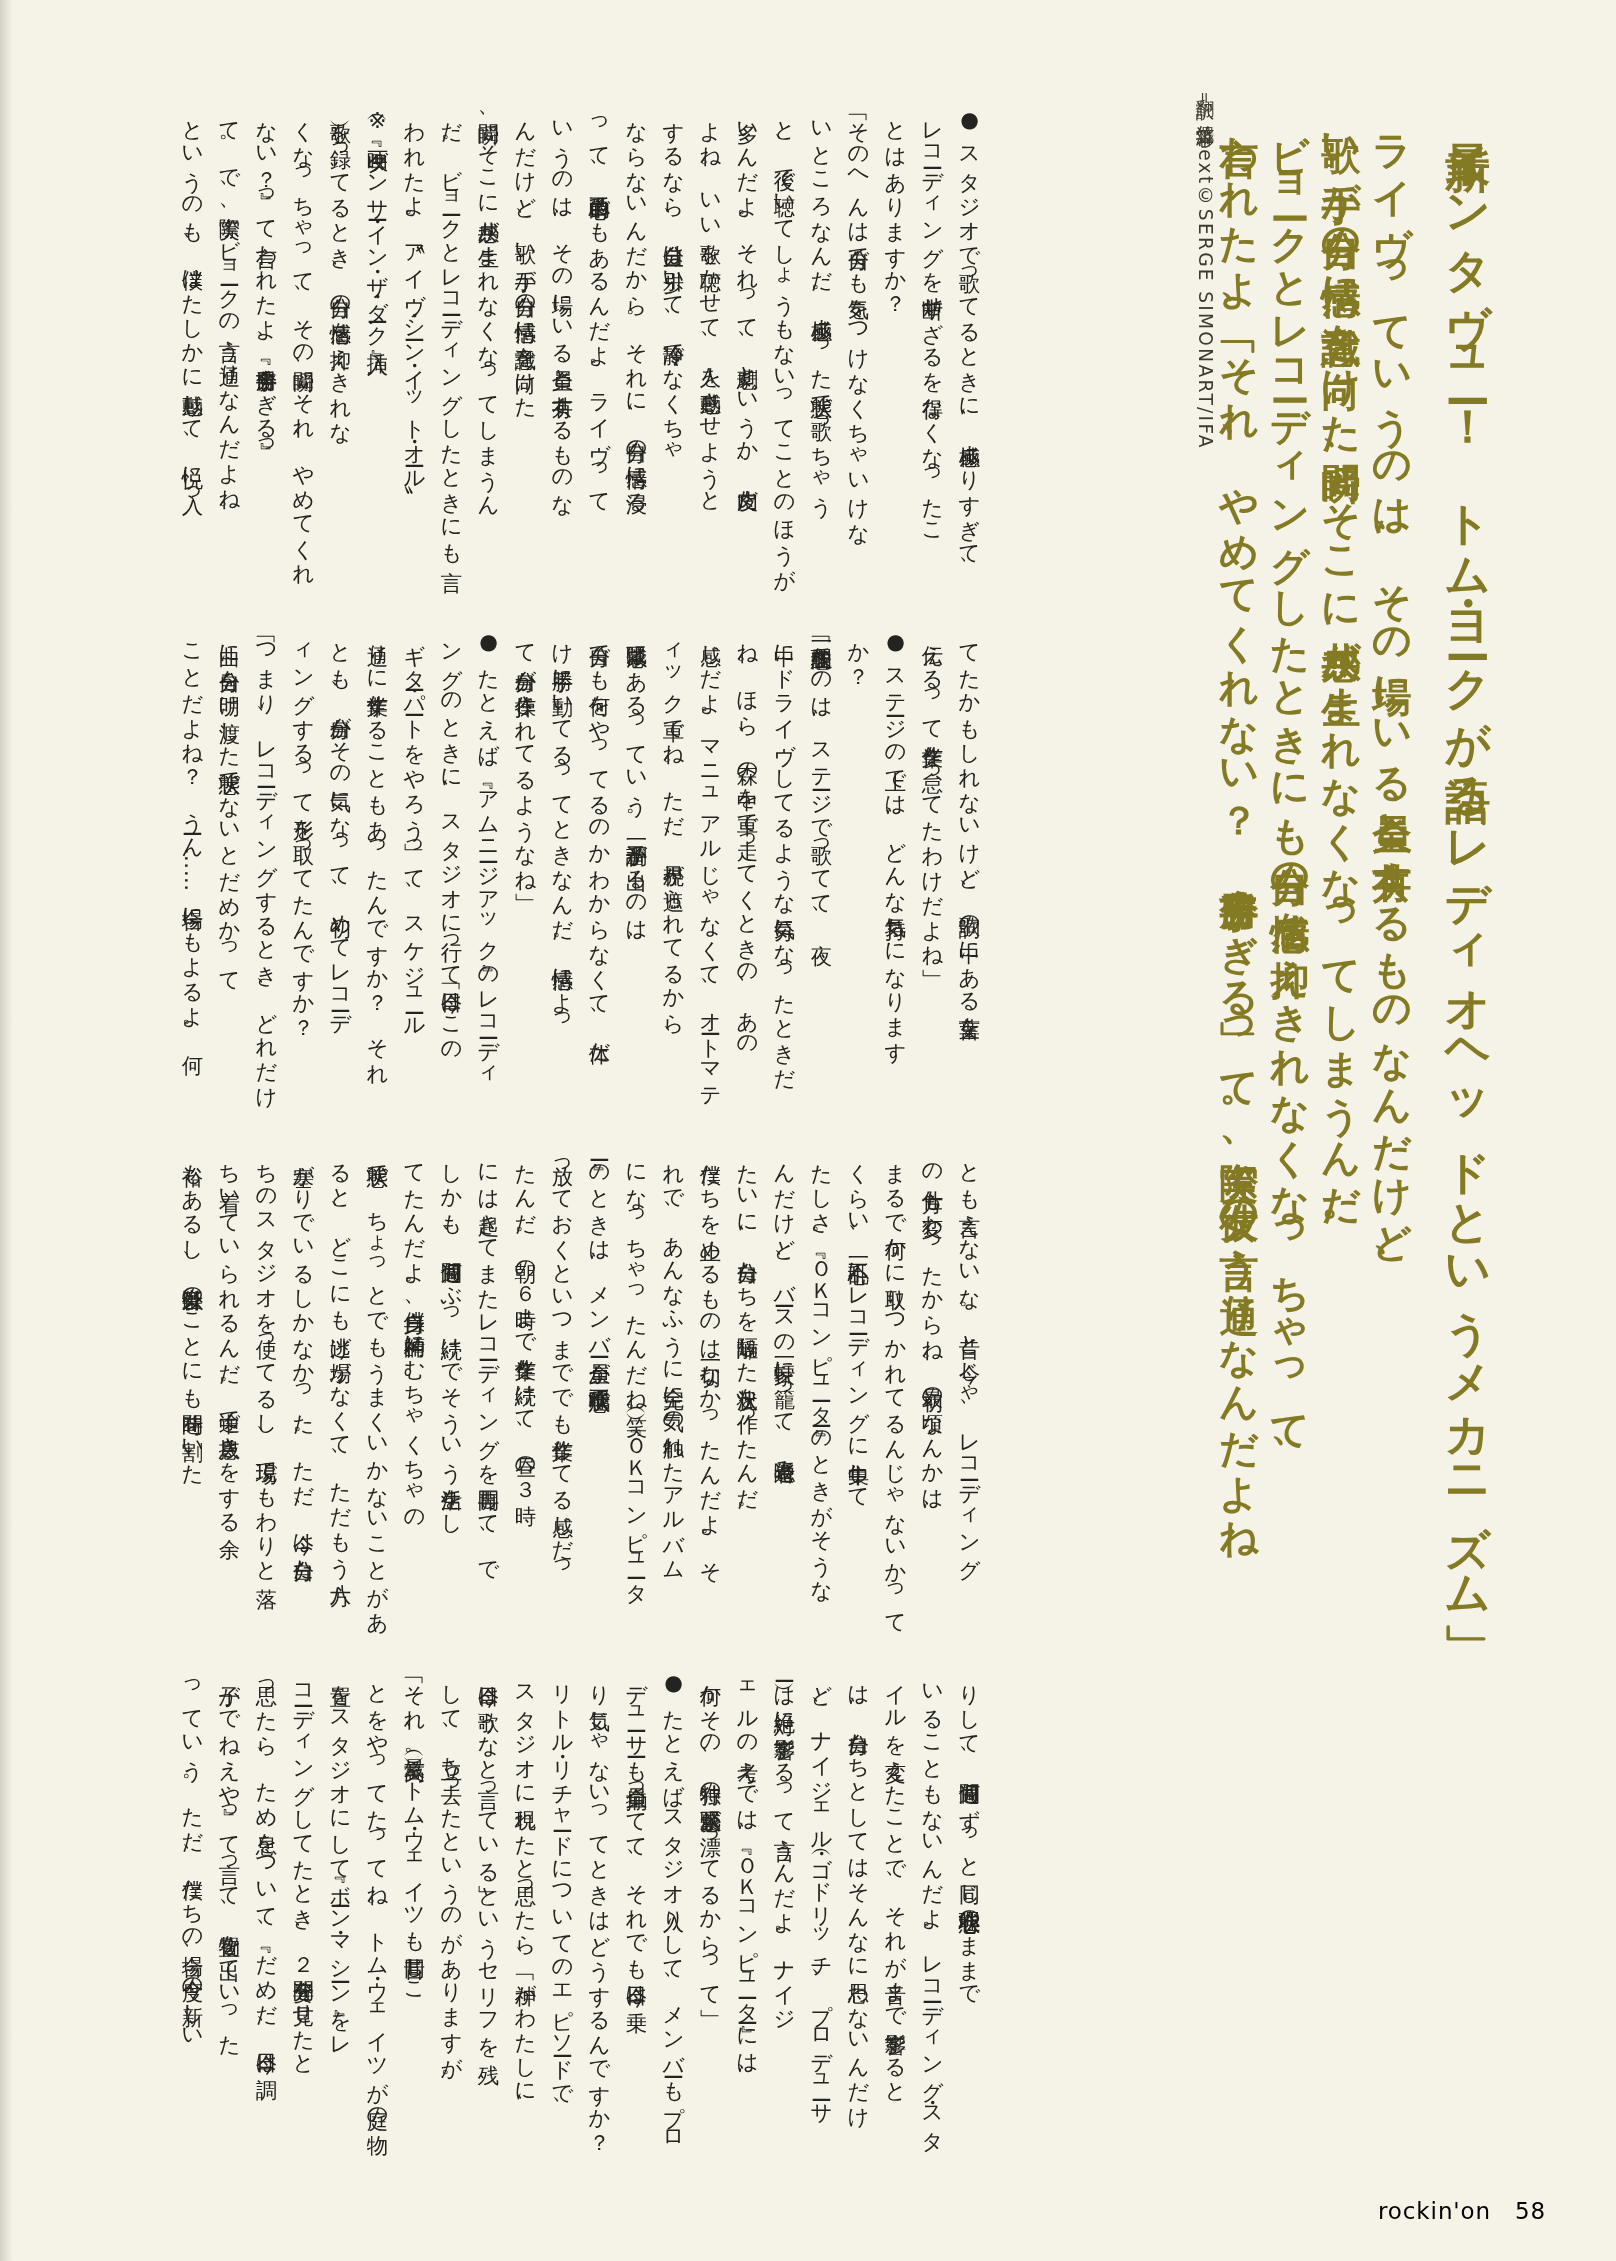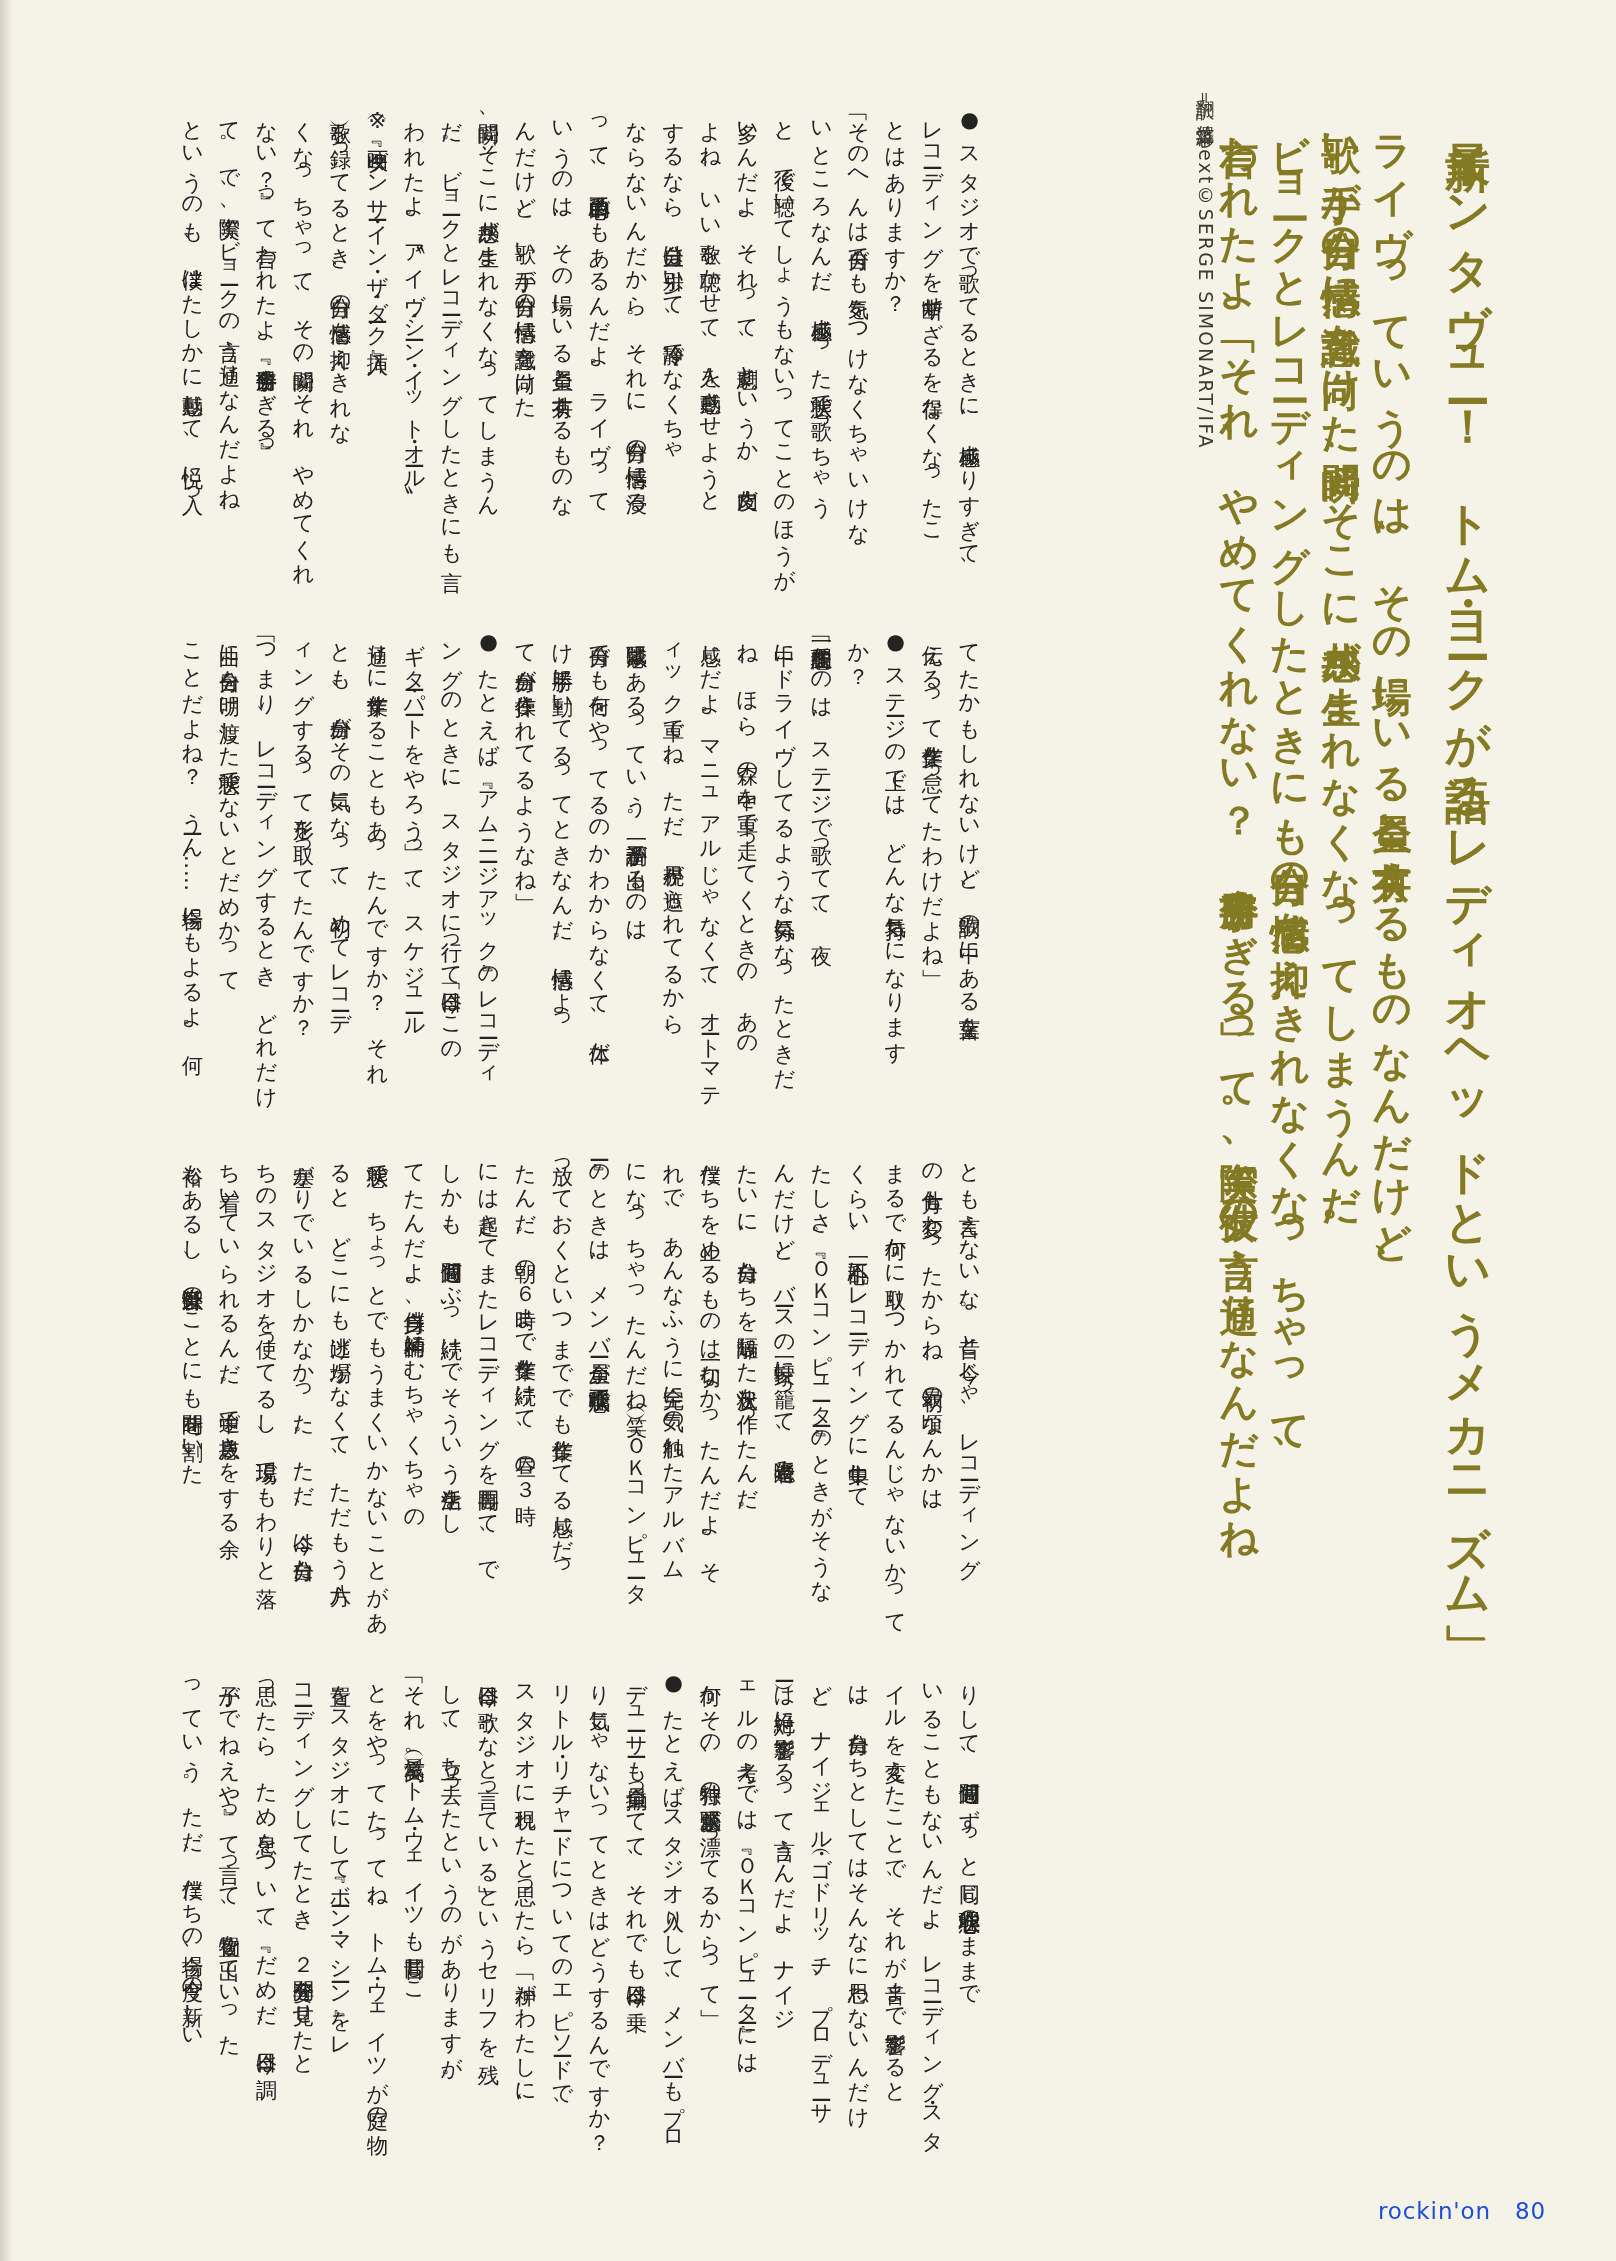--- a/index.html
+++ b/index.html
@@ -55,21 +55,21 @@
     white-space:nowrap;
     color:#23231f;
   }
   .band-1{top:107px;}
   .band-2{top:629px;}
   .band-3{top:1149px;}
   .band-4{top:1670px;}
   
   .footer{
     position:absolute;top:2198px;left:1378px;
-    font-size:23px;color:#1d4ed8;
+    font-size:23px;color:#000000;
     letter-spacing:0.9px;
     display:flex;gap:24px;align-items:baseline;
   }
   
   .edge-shade{
     position:absolute;left:0;top:0;width:13px;height:100%;
     background:linear-gradient(90deg, rgba(60,55,45,.18), rgba(60,55,45,0));
   }
 </style>
 </head>
@@ -185,17 +185,17 @@
       <p>とをやってたってね。トム・ウェイツが庭の物</p>
       <p>置をスタジオにして『ボーン・マシーン』をレ</p>
       <p>コーディングしてたとき、２分間姿を見せたと</p>
       <p>思ったら、ため息をついて、『だめだ、今日は調</p>
       <p>子がでねえや』って言って、物置を出ていった</p>
       <p>っていう。ただ、僕たちの場合、今度の新しい</p>
     </div>
 
   <div class="footer">
     <span>rockin'on</span>
-    <span>80</span>
+    <span>58</span>
   </div>
 
 </div>
 
 
 </body></html>

